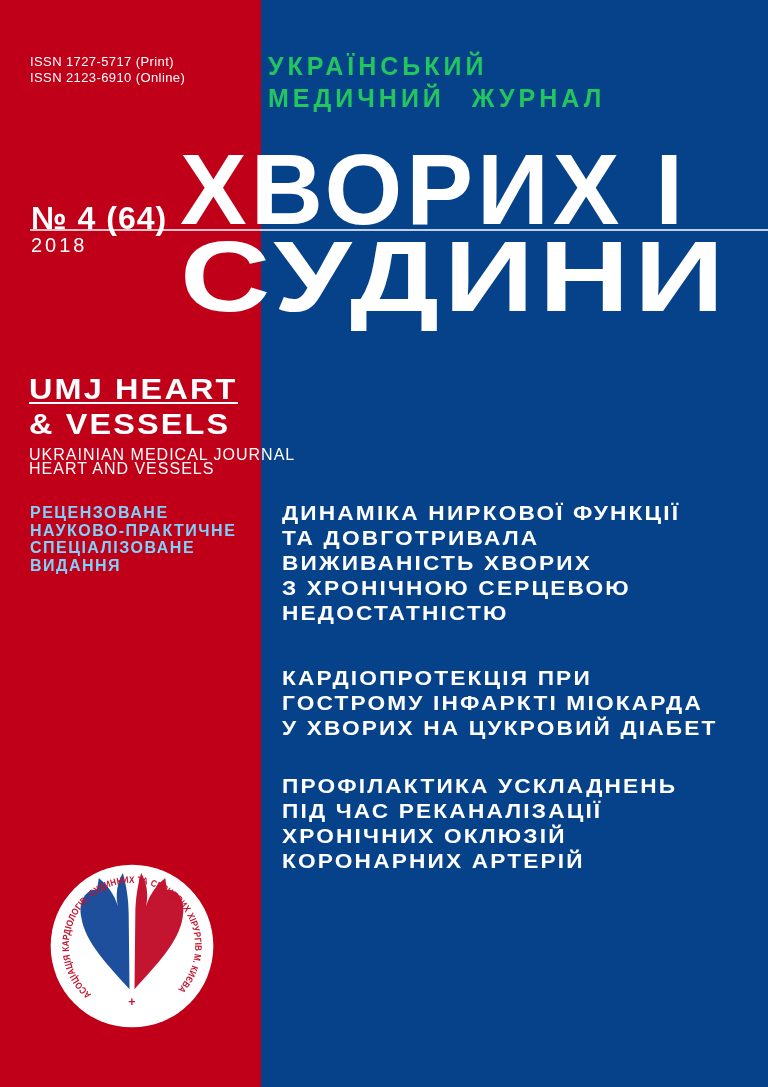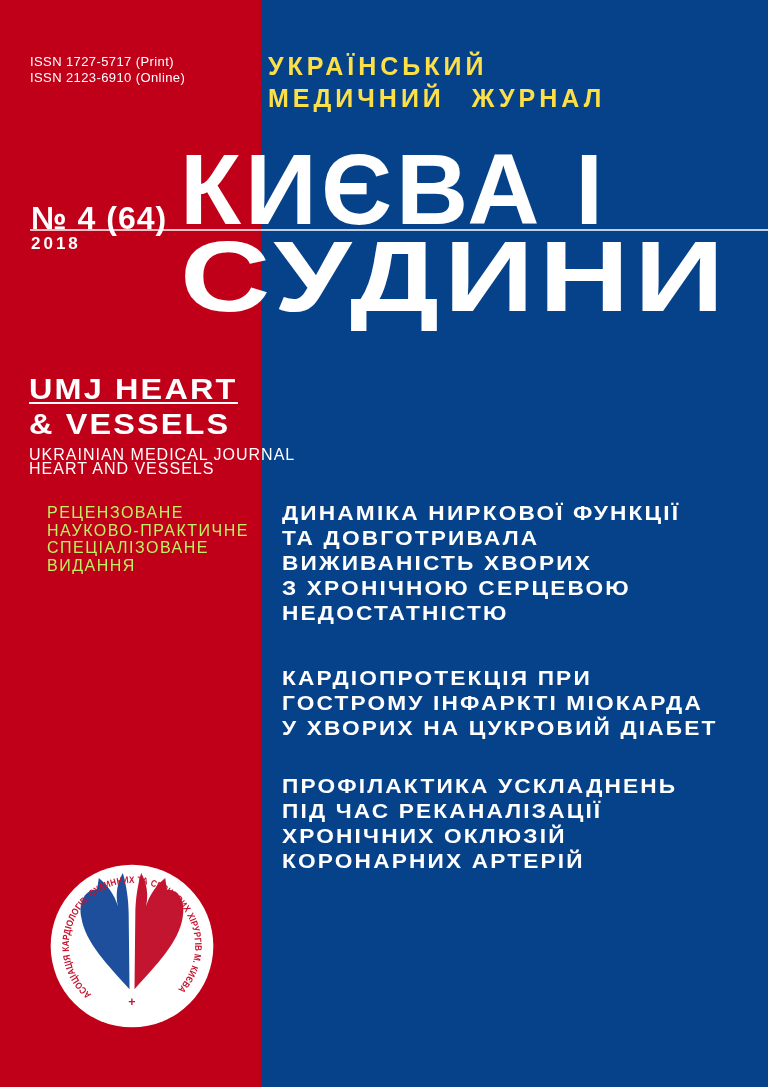--- a/index.html
+++ b/index.html
@@ -11,44 +11,44 @@
   .abs{position:absolute;}
   
   .col-red{left:0;top:0;width:261px;height:1087px;background:#C00019;}
   .col-blue{left:261px;top:0;width:507px;height:1087px;background:#06428A;}
 
   
   .issn{left:30px;top:54px;color:#fff;font-size:13px;line-height:16px;letter-spacing:.4px;font-weight:normal;}
 
   
   .masthead{
-    left:268px;top:50px;color:#fde047;font-weight:bold;font-size:25px;line-height:32px;
+    left:268px;top:50px;color:#22c55e;font-weight:bold;font-size:25px;line-height:32px;
     letter-spacing:4px;word-spacing:16px;white-space:pre-line;
   }
 
   
   .issue-number{left:31px;top:200px;color:#fff;font-weight:bold;font-size:32px;letter-spacing:1px;}
-  .issue-year{left:31px;top:234px;color:#fff;font-weight:bold;font-size:17px;letter-spacing:3px;}
+  .issue-year{left:31px;top:234px;color:#fff;font-weight:normal;font-size:20px;letter-spacing:3px;}
 
   
   .title-line{color:#fff;font-weight:bold;line-height:1;transform-origin:left top;white-space:nowrap;}
   .title-line1{left:180px;top:139px;font-size:100px;letter-spacing:4px;transform:scaleX(1.0);}
   .title-line2{left:180px;top:226px;font-size:100px;letter-spacing:4px;transform:scaleX(1.25);}
 
   
   .rule-main{left:30px;top:229px;width:738px;height:2px;background:rgba(255,255,255,.75);}
 
   
   .umj1{left:29px;top:372px;color:#fff;font-weight:bold;font-size:30px;letter-spacing:2px;transform:scaleX(1.08);transform-origin:left top;white-space:nowrap;}
   .rule-umj{left:29px;top:402px;width:209px;height:2px;background:#fff;}
   .umj2{left:29px;top:407px;color:#fff;font-weight:bold;font-size:30px;letter-spacing:2px;transform:scaleX(1.08);transform-origin:left top;white-space:nowrap;}
   .umj-caption{left:29px;top:448px;color:#fff;font-size:16px;line-height:14px;letter-spacing:1px;white-space:pre-line;}
 
   
-  .edition{left:47px;top:504px;color:#bef264;font-size:16px;line-height:17.5px;letter-spacing:1.5px;white-space:pre-line;}
+  .edition{left:30px;top:504px;color:#7dd3fc;font-size:16px;line-height:17.5px;letter-spacing:1.5px;white-space:pre-line;font-weight:bold;}
 
   
   .article{
     left:282px;color:#fff;font-weight:bold;font-size:21px;line-height:25px;
     letter-spacing:2px;white-space:pre-line;transform:scaleX(1.08);transform-origin:left top;
   }
   .article1{top:500px;}
   .article2{top:665px;}
   .article3{top:773px;}
 
@@ -63,21 +63,21 @@
 <div class="abs col-blue"></div>
 
 <div class="abs issn">
   <div>ISSN 1727-5717 (Print)</div>
   <div>ISSN 2123-6910 (Online)</div>
 </div>
 
 <div class="abs masthead">УКРАЇНСЬКИЙ
 МЕДИЧНИЙ ЖУРНАЛ</div>
 
-<div class="abs title-line title-line1">КИЄВА І</div>
+<div class="abs title-line title-line1">ХВОРИХ І</div>
 <div class="abs title-line title-line2">СУДИНИ</div>
 
 <div class="abs rule-main"></div>
 
 <div class="abs issue-number">№ 4 (64)</div>
 <div class="abs issue-year">2018</div>
 
 <div class="abs umj1">UMJ HEART</div>
 <div class="abs rule-umj"></div>
 <div class="abs umj2">&amp; VESSELS</div>

